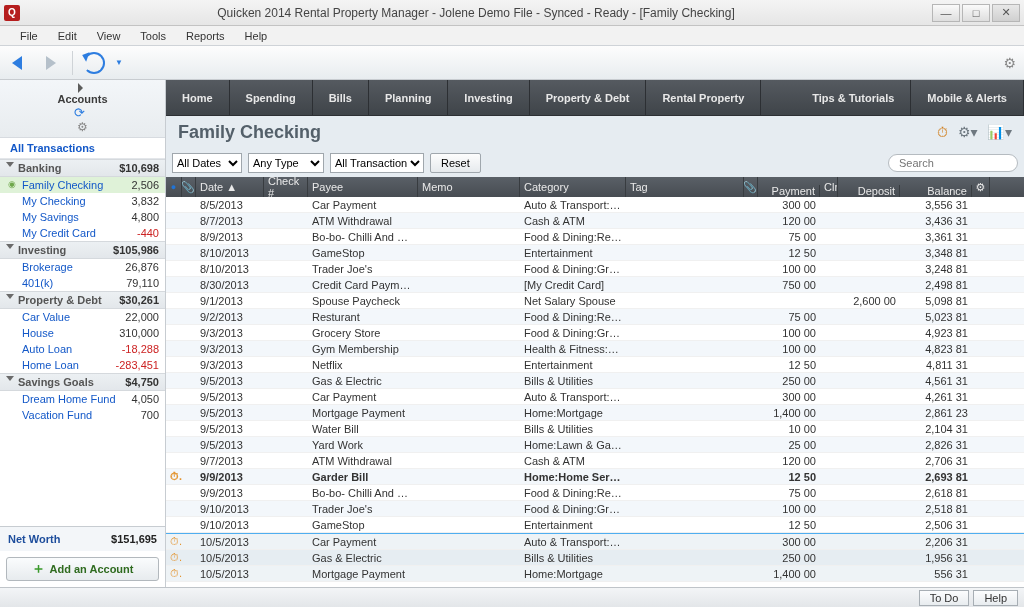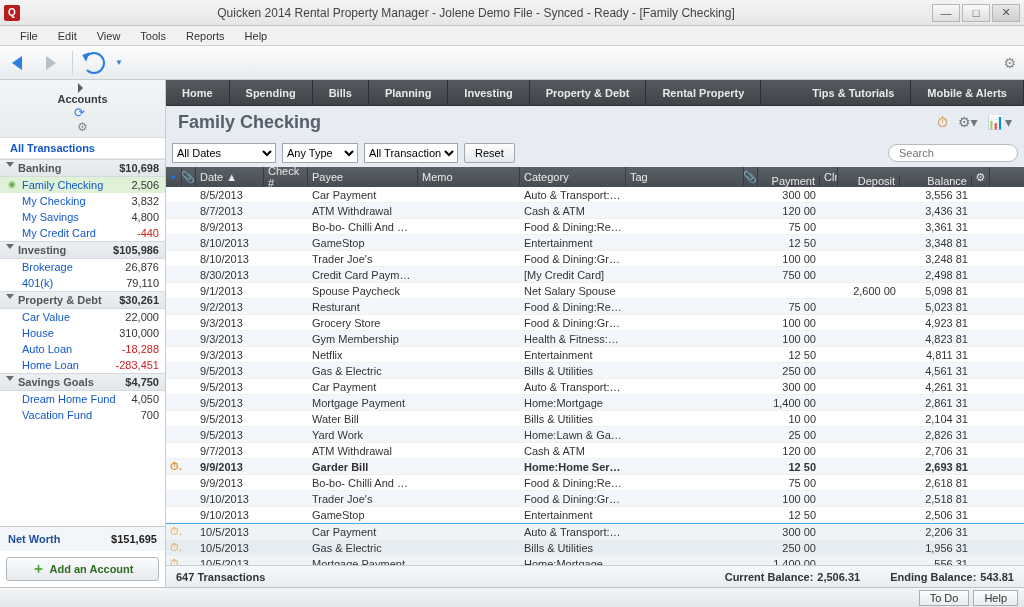--- a/index.html
+++ b/index.html
@@ -41,21 +41,21 @@
   .sb-item .neg { color:#c22; }
   .sb-item.active { background:#dff2d8; }
   .sb-foot { margin-top:auto; }
   .networth { display:flex; padding:6px 8px; border-top:1px solid #c7ccd1; background:#f3f6f9; font-weight:bold; color:#1d4d9c; }
   .networth .nval { flex:1; text-align:right; color:#222; }
   .addacct { margin:6px; height:24px; border:1px solid #b2b8bd; border-radius:3px; background:linear-gradient(#fafcfd,#e7ebee); display:flex; align-items:center; justify-content:center; gap:4px; color:#2f6b1f; font-weight:bold; cursor:pointer; }
   .addacct .plus { color:#3a9a2b; font-size:14px; }
 
   
   .main { flex:1; display:flex; flex-direction:column; background:#e6ecf1; }
-  .tabstrip { height:26px; background:linear-gradient(#555a60,#3f4449); display:flex; align-items:stretch; border-bottom:1px solid #2d3034;justify-content:center; }
+  .tabstrip { height:36px; background:linear-gradient(#555a60,#3f4449); display:flex; align-items:stretch; border-bottom:1px solid #2d3034;justify-content:center; }
   .tab { padding:0 16px; display:flex; align-items:center; color:#e8e8e8; font-weight:bold; border-right:1px solid #2c2f33; cursor:pointer; font-size:11px; }
   .tabstrip .spacer { flex:1; }
   .acct-title-row { display:flex; align-items:center; padding:6px 12px; }
   .acct-title { font-size:18px; font-weight:bold; color:#54606a; flex:1; }
   .acct-title-row .icons { display:flex; gap:10px; color:#6e7880; font-size:14px; }
   .clock-icon { color:#d07c18; }
   .filters { display:flex; align-items:center; gap:6px; padding:4px 6px; }
   .filters select, .filters button, .filters input { font: inherit; }
   select.fsel { height:20px; border:1px solid #a0a7ad; background:#fff; }
   .resetbtn { height:20px; padding:0 10px; border:1px solid #a0a7ad; background:linear-gradient(#fdfdfd,#e6eaed); border-radius:2px; cursor:pointer; }
@@ -239,21 +239,21 @@
         </div>
     <div class="acct-title-row">
       <div class="acct-title">Family Checking</div>
       <div class="icons">
         <span class="clock-icon">⏱</span>
         <span>⚙▾</span>
         <span>📊▾</span>
       </div>
     </div>
     <div class="filters">
-      <select class="fsel" style="width:104px"><option>All Dates</option></select>
+      <select class="fsel" style="width:70px"><option>All Dates</option></select>
       <select class="fsel" style="width:76px"><option>Any Type</option></select>
       <select class="fsel" style="width:94px"><option>All Transactions</option></select>
       <button class="resetbtn">Reset</button>
       <div class="spacer"></div>
       <input class="searchbox" placeholder="Search" style="">
     </div>
 
     <div class="grid">
       <div class="grid-hdr">
         <div class="gh col-flag center">
@@ -475,21 +475,21 @@
               <div class="gc col-date">9/5/2013</div>
               <div class="gc col-check"></div>
               <div class="gc col-payee">Mortgage Payment</div>
               <div class="gc col-memo"></div>
               <div class="gc col-cat">Home:Mortgage</div>
               <div class="gc col-tag"></div>
               <div class="gc col-attach"></div>
               <div class="gc col-pay right">1,400 00</div>
               <div class="gc col-clr"></div>
               <div class="gc col-dep right"></div>
-              <div class="gc col-bal right">2,861 31</div>
+              <div class="gc col-bal right">2,861 23</div>
             </div>
             <div class="gr">
               <div class="gc col-flag flagcell"></div>
               <div class="gc col-status"></div>
               <div class="gc col-date">9/5/2013</div>
               <div class="gc col-check"></div>
               <div class="gc col-payee">Water Bill</div>
               <div class="gc col-memo"></div>
               <div class="gc col-cat">Bills &amp; Utilities</div>
               <div class="gc col-tag"></div>
@@ -629,28 +629,20 @@
               <div class="gc col-memo"></div>
               <div class="gc col-cat">Home:Mortgage</div>
               <div class="gc col-tag"></div>
               <div class="gc col-attach"></div>
               <div class="gc col-pay right">1,400 00</div>
               <div class="gc col-clr"></div>
               <div class="gc col-dep right"></div>
               <div class="gc col-bal right">556 31</div>
             </div>
           </div>
-      <div class="summary">
-        <span>647 Transactions</span>
-        <span class="grow"></span>
-        <span class="lbl">Current Balance:</span>
-        <span class="val">2,506.31</span>
-        <span class="lbl">Ending Balance:</span>
-        <span>543.81</span>
-      </div>
     </div>
   </div>
  </div>
 </div>
 
 <div class="statusbar">
   <div class="stbtn">To Do</div>
   <div class="stbtn">Help</div>
 </div>
 

